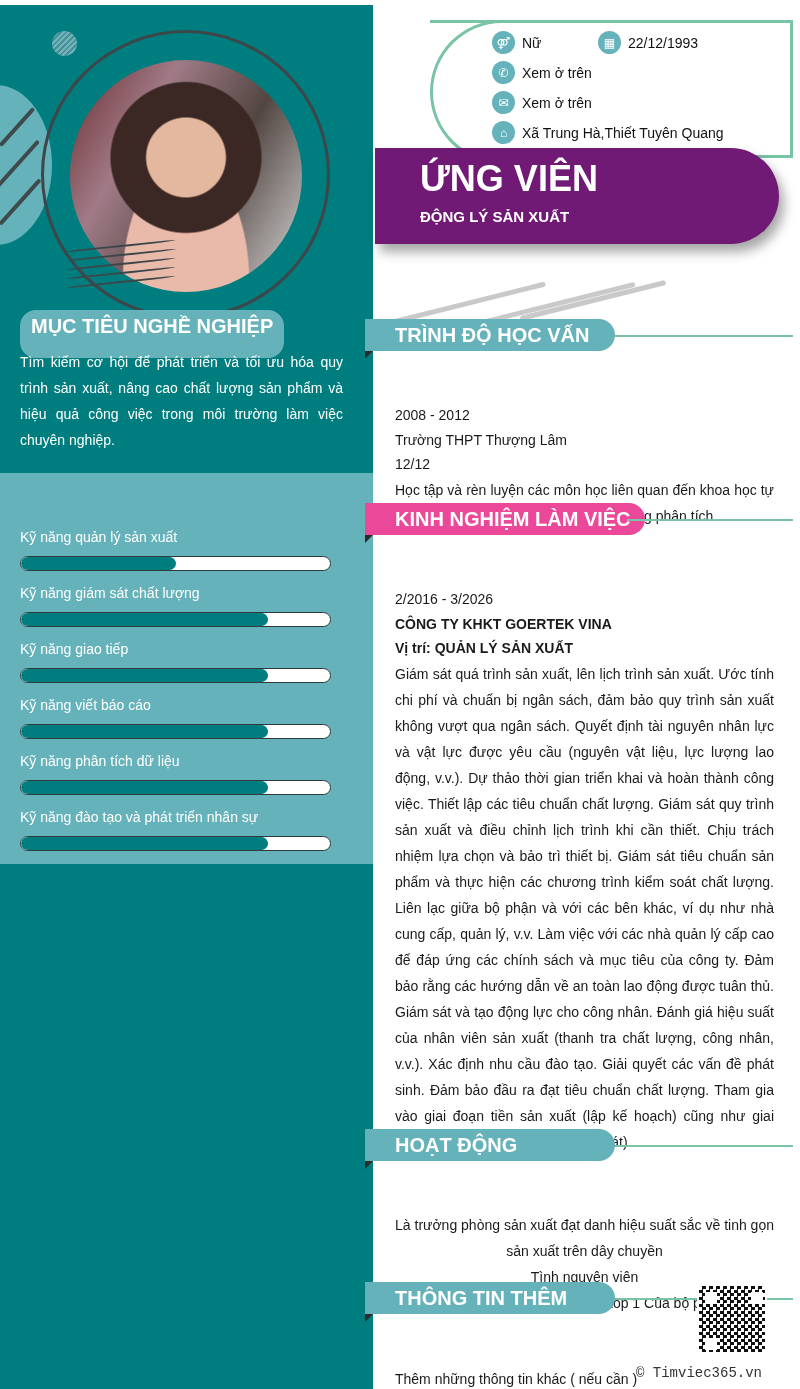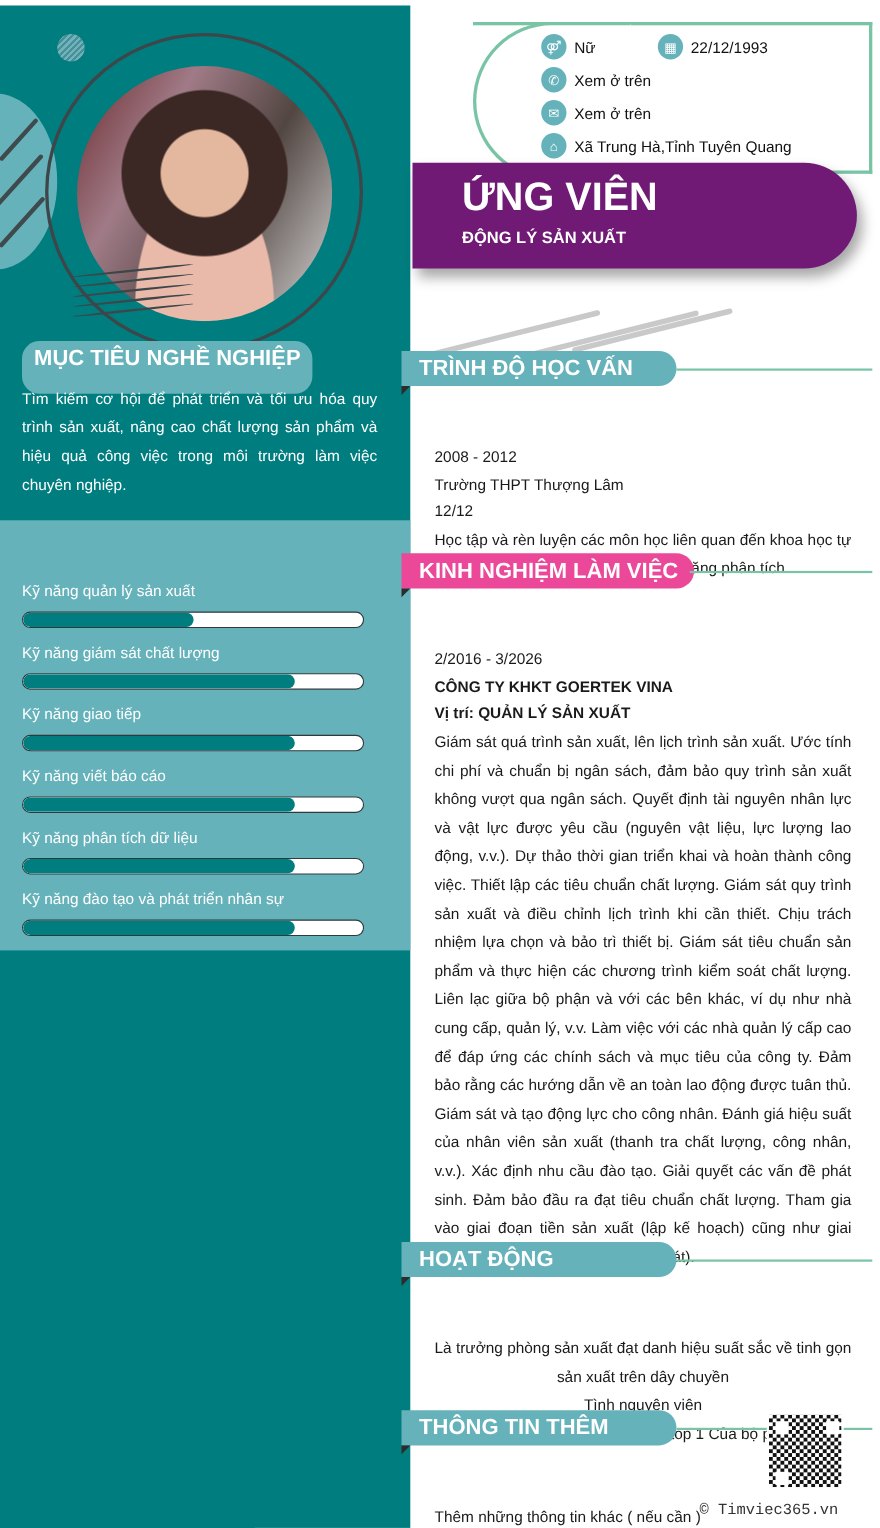--- a/index.html
+++ b/index.html
@@ -43,21 +43,21 @@
   
   .banner { position: absolute; left: 375px; top: 148px; width: 404px; height: 96px; background: #701a75; border-radius: 0 63px 63px 0;
     box-shadow: 5px 8px 12px rgba(0,0,0,0.35); }
   .banner-name { position: absolute; left: 45px; top: 10px; color: #fff; font-size: 36px; font-weight: bold; }
   .banner-role { position: absolute; left: 45px; top: 60px; color: #fff; font-size: 15px; font-weight: bold; }
   .brush { position: absolute; left: 378px; top: 280px; width: 300px; height: 50px; }
   .brush i { position: absolute; height: 5px; background: #c9c9c9; border-radius: 3px; transform: rotate(-14deg); }
 
   
   .sec-head { position: absolute; left: 365px; height: 32px; }
-  .sec-head .tab { position: absolute; left: 0; top: 0; height: 32px; padding: 0 14px 0 16px; border-radius: 0 16px 16px 0; color: #fff; font-weight: bold; font-size: 20px; line-height: 32px; white-space: nowrap; }
+  .sec-head .tab { position: absolute; left: 0; top: 0; height: 32px; padding: 0 14px 0 30px; border-radius: 0 16px 16px 0; color: #fff; font-weight: bold; font-size: 20px; line-height: 32px; white-space: nowrap; }
   .sec-head .tab.light { background: #66b2bb; width: 250px; }
   .sec-head .tab.dark { background: #ec4899; }
   .sec-head .line { position: absolute; top: 16px; right: -430px; height: 2px; background: #78c4a5; }
   .sec-head .fold { position: absolute; left: 0; top: 32px; width: 0; height: 0; border-left: 8px solid #2c2c2c; border-bottom: 8px solid transparent; }
 
   .body-text { position: absolute; left: 395px; width: 379px; font-size: 14px; line-height: 26px; color: #1a1a1a; text-align: justify; margin-top: 36px; }
   .body-text .bold { font-weight: bold; }
   .tight { line-height: 24.5px; }
 
   .qr { position: absolute; left: 697px; top: 1284px; width: 70px; height: 70px; background:
@@ -143,21 +143,21 @@
 <div class="c-item" style="left:492px;top:61px">
   <span class="c-icon">✆</span>
   <span>Xem ở trên</span>
 </div>
 <div class="c-item" style="left:492px;top:91px">
   <span class="c-icon">✉</span>
   <span>Xem ở trên</span>
 </div>
 <div class="c-item" style="left:492px;top:121px">
   <span class="c-icon">⌂</span>
-  <span>Xã Trung Hà,Tỉnh Tuyên Quang</span>
+  <span>Xã Trung Hà,Thiết Tuyên Quang</span>
 </div>
 
 <div class="banner">
   <div class="banner-name">ỨNG VIÊN</div>
   <div class="banner-role">ĐỘNG LÝ SẢN XUẤT</div>
 </div>
 <div class="brush">
   <i style="left:0;top:22px;width:170px;"></i>
   <i style="left:60px;top:26px;width:200px;"></i>
   <i style="left:140px;top:18px;width:150px;"></i>

